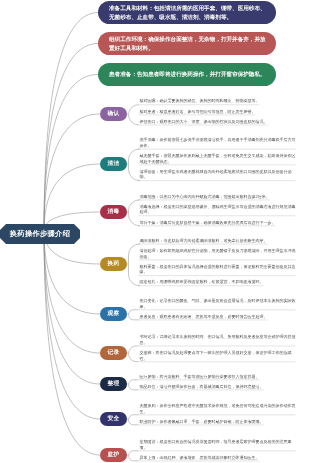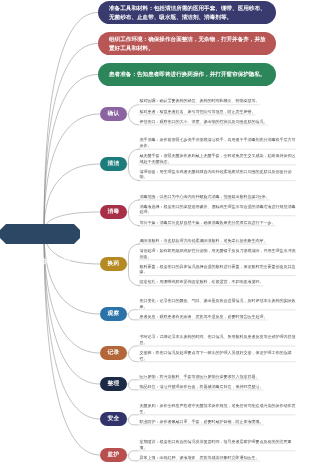--- a/index.html
+++ b/index.html
@@ -3,21 +3,21 @@
 <meta charset="utf-8">
 <title>换药操作步骤介绍</title>
 <style>
   html,body{margin:0;padding:0;background:#fff;}
   body{width:300px;height:463px;font-family:"Liberation Sans","DejaVu Sans",sans-serif;overflow:hidden;}
   #stage{position:relative;width:300px;height:463px;background:#fff;}
   svg#links{position:absolute;left:0;top:0;width:300px;height:463px;pointer-events:none;}
   .node{position:absolute;color:#fff;box-sizing:border-box;}
   .bigbox{border-radius:11.5px;padding:0 6px 0 11px;font-size:5.6px;line-height:8.2px;font-weight:700;display:flex;align-items:center;}
   .pill{border-radius:7px;display:flex;align-items:center;justify-content:center;font-size:5.7px;font-weight:700;letter-spacing:0.2px;}
-  .center{position:absolute;display:flex;align-items:center;justify-content:center;color:#fff;font-size:7.3px;font-weight:700;letter-spacing:0.25px;margin-top:28px;}
+  .center{position:absolute;display:flex;align-items:center;justify-content:center;color:#fff;font-size:7.3px;font-weight:700;letter-spacing:0.25px;}
   .leaf{position:absolute;font-size:4.0px;color:#4a4a4a;line-height:5.7px;font-weight:400;width:max-content;}
 </style>
 </head>
 <body>
 
 <div id="stage">
   <svg id="links">
       <g>
         <path d="M 44 231 C 44 78.05000000000001, 64.52 12.5, 98 12.5" fill="none" stroke="#8e8e8e" stroke-width="0.55"></path>
         <path d="M 44 231 C 44 99.75, 64.52 43.5, 98 43.5" fill="none" stroke="#8e8e8e" stroke-width="0.55"></path>

